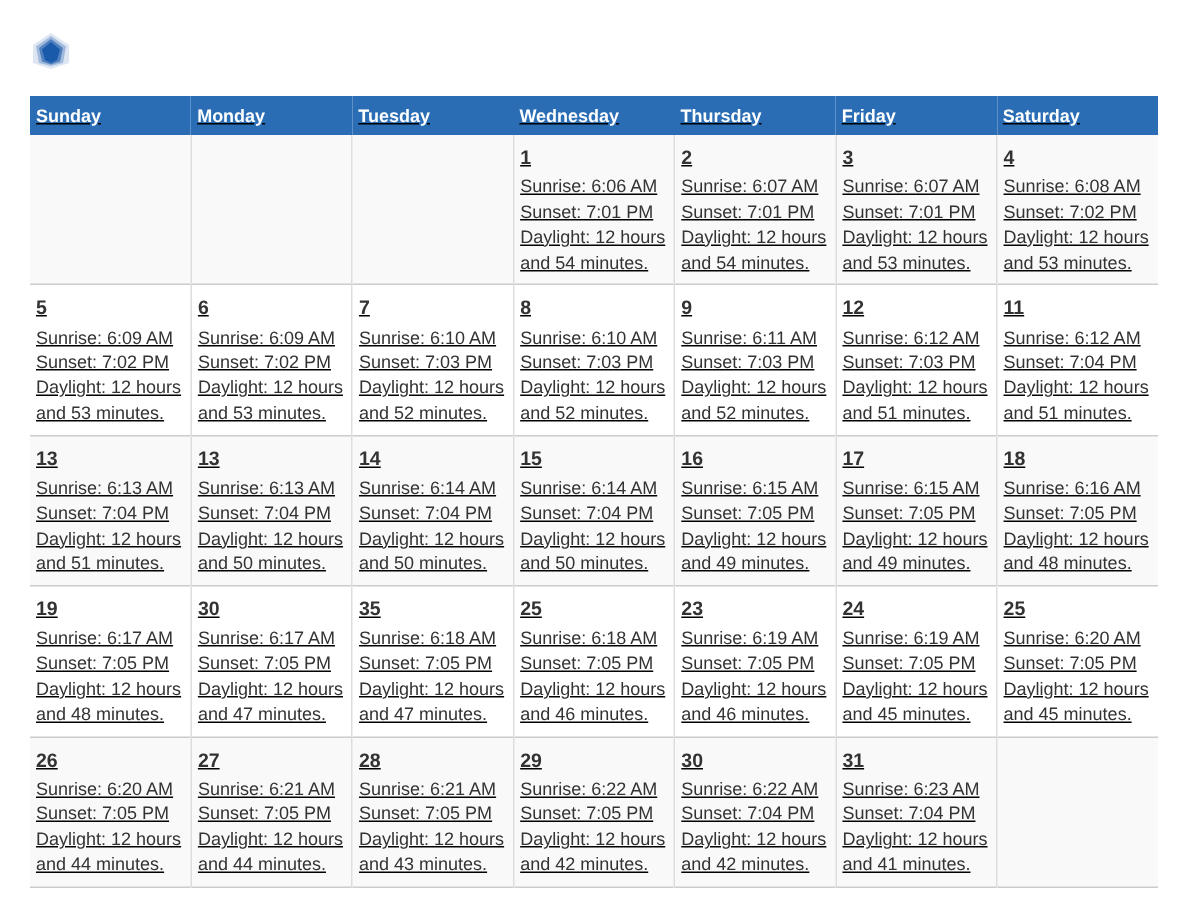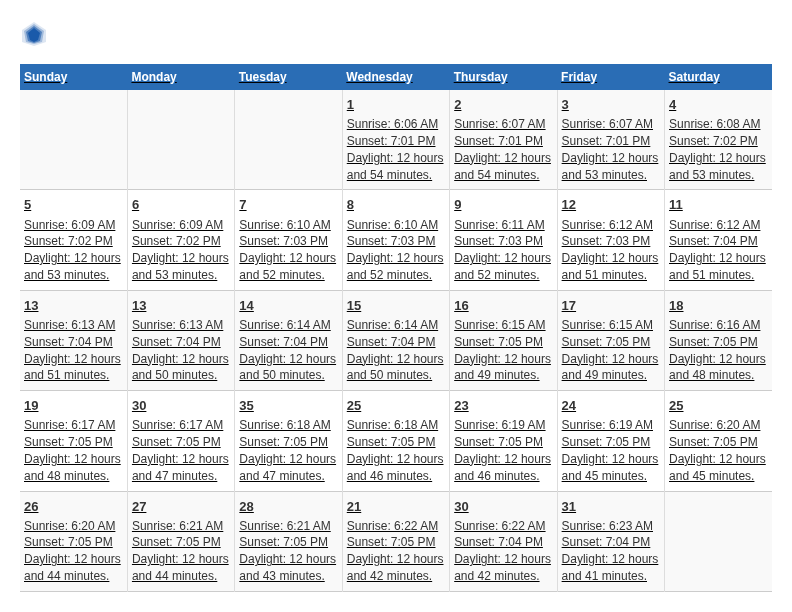--- a/index.html
+++ b/index.html
@@ -336,21 +336,21 @@
 and 44 minutes.</div>
         </td>
         <td>
           <span class="day-num">28</span>
           <div class="day-info" style="white-space: pre-line;">Sunrise: 6:21 AM
 Sunset: 7:05 PM
 Daylight: 12 hours
 and 43 minutes.</div>
         </td>
         <td>
-          <span class="day-num">21</span>
+          <span class="day-num">29</span>
           <div class="day-info" style="white-space: pre-line;">Sunrise: 6:22 AM
 Sunset: 7:05 PM
 Daylight: 12 hours
 and 42 minutes.</div>
         </td>
         <td>
           <span class="day-num">30</span>
           <div class="day-info" style="white-space: pre-line;">Sunrise: 6:22 AM
 Sunset: 7:04 PM
 Daylight: 12 hours

